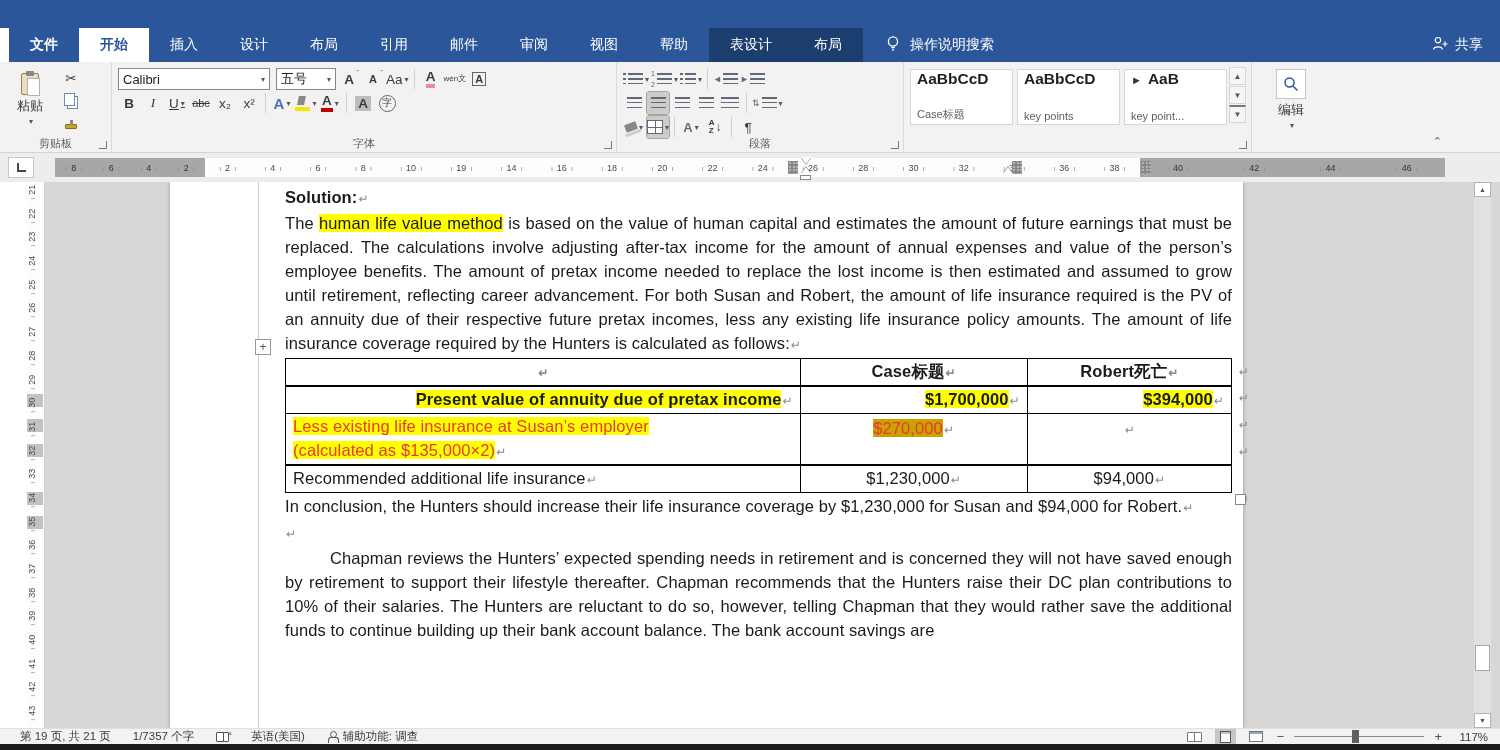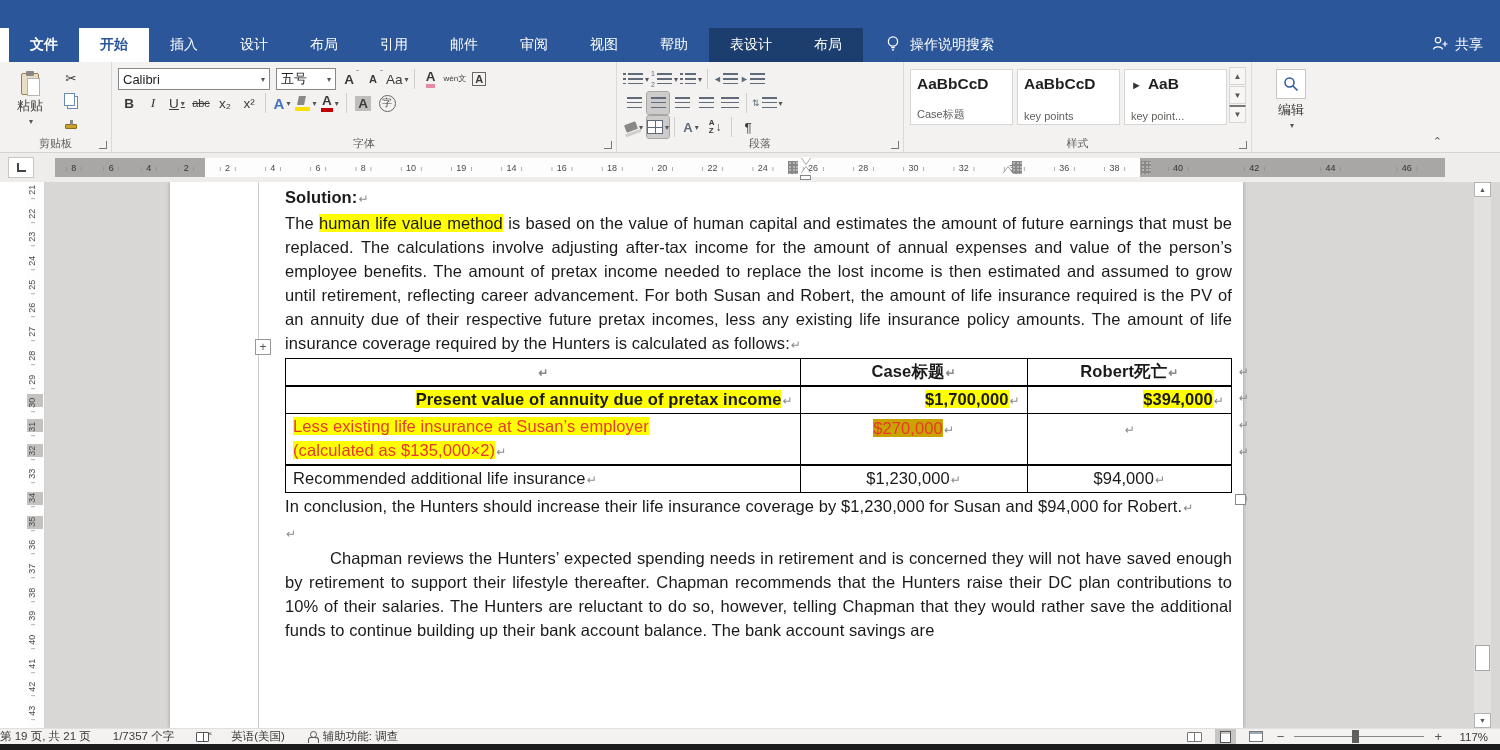--- a/index.html
+++ b/index.html
@@ -64,21 +64,21 @@
   .bucket { width:12px; height:8px; background:#8a8886; transform:rotate(-20deg); border-radius:1px; position:relative; }
   .bucket:after { content:""; position:absolute; left:-2px; bottom:-4px; width:16px; height:3px; background:#cfcdcb; }
   .sorticon { display:flex; align-items:center; font-size:8px; line-height:1; color:#3b3a39; gap:1px; }
   .sortlets { display:flex; flex-direction:column; font-weight:bold; }
   .lsicon { display:flex; align-items:center; gap:2px; }
   .lsarrow { font-size:9px; color:#5f6b7a; }
 
   
   .g-styles { width:348px; }
   .stylecards { display:flex; gap:4px; height:56px; margin-top:2px; }
-  .stylecard { background:#fff; border:1px solid #d8d6d4; width:103px; padding:5px 6px 2px 6px; display:flex; flex-direction:column; justify-content:space-between; }
+  .stylecard { background:#fff; border:1px solid #d8d6d4; width:103px; padding:0 6px 2px 6px; display:flex; flex-direction:column; justify-content:space-between; }
   .sprev { font-size:15.5px; font-weight:bold; color:#1f1f1f; white-space:nowrap; }
   .sname { font-size:11px; color:#605e5c; white-space:nowrap; overflow:hidden; }
   .sarrow { color:#333; font-size:11px; margin-right:6px; }
   .stylescroll { display:flex; flex-direction:column; gap:1px; margin-left:2px; }
   .sscb { width:17px; height:18px; background:#f7f6f5; border:1px solid #d8d6d4; font-size:8px; color:#555; display:flex; align-items:center; justify-content:center; }
   .sscb.more { border-top:2px solid #777; }
 
   
   .g-edit { width:78px; border-right:none; }
   .editbig { display:flex; flex-direction:column; align-items:center; gap:2px; font-size:13px; color:#3b3a39; padding-top:2px; }
@@ -139,21 +139,21 @@
   .p-indent { text-indent:45px; }
 
   
   .vscroll { position:absolute; right:9px; top:182px; bottom:22px; width:17px; background:#e3e1df; }
   .sbtn { position:absolute; left:0; width:17px; height:15px; background:#fff; border:1px solid #b5b3b1; font-size:7px; color:#555; display:flex; align-items:center; justify-content:center; }
   .sbtn.up { top:0; } .sbtn.down { bottom:0; }
   .sthumb { position:absolute; left:1px; right:1px; top:463px; height:26px; background:#fff; border:1px solid #a8a6a4; }
 
   
   .statusbar { position:absolute; left:0; bottom:6px; height:16px; width:100%; background:#f3f2f1; border-top:1px solid #e1dfdd; display:flex; align-items:center; font-size:11.5px; color:#3b3a39; }
-  .stleft { display:flex; align-items:center; gap:22px; margin-left:0; }
+  .stleft { display:flex; align-items:center; gap:22px; margin-left:20px; }
   .stright { margin-left:auto; display:flex; align-items:center; gap:10px; margin-right:12px; }
   .bookicon { width:13px; height:10px; border:1px solid #555; border-radius:1px; position:relative; background:#fff; }
   .bookicon:before { content:""; position:absolute; left:50%; top:0; bottom:0; width:1px; background:#555; }
   .bookx { position:absolute; right:-4px; top:-4px; font-size:8px; color:#555; }
   .accicon { width:11px; height:12px; position:relative; }
   .accicon:before { content:""; position:absolute; left:3px; top:0; width:5px; height:5px; border:1px solid #555; border-radius:50%; }
   .accicon:after { content:""; position:absolute; left:1px; top:6px; width:9px; height:5px; border-top:1.5px solid #555; border-left:1.5px solid #555; border-right:1.5px solid #555; border-radius:3px 3px 0 0; }
   .vwbtn { width:21px; height:15px; display:flex; align-items:center; justify-content:center; }
   .vwbtn.sel { background:#c8c6c4; }
   .vwread { width:15px; height:10px; border:1px solid #777; border-radius:1px 1px 0 0; position:relative; background:#fff; }
@@ -410,21 +410,20 @@
           <span class="sprev"><span class="sarrow">►</span><span>AaB</span></span>
           <span class="sname">key point...</span>
         </div>
       </div>
       <div class="stylescroll">
         <div class="sscb">▲</div>
         <div class="sscb">▼</div>
         <div class="sscb more">▼</div>
       </div>
     </div>
-    <div class="glabel">样式</div>
     <div class="launcher"></div>
   </div>
 
   <div class="rgroup g-edit">
     <div class="editbig">
       <span class="magbox">
         <svg width="16" height="16" viewBox="0 0 16 16">
             <circle cx="6.5" cy="6.5" r="4.5" fill="none" stroke="#2b579a" stroke-width="1.5"></circle>
             <path d="M10 10l4.5 4.5" stroke="#2b579a" stroke-width="1.6"></path>
           </svg>

